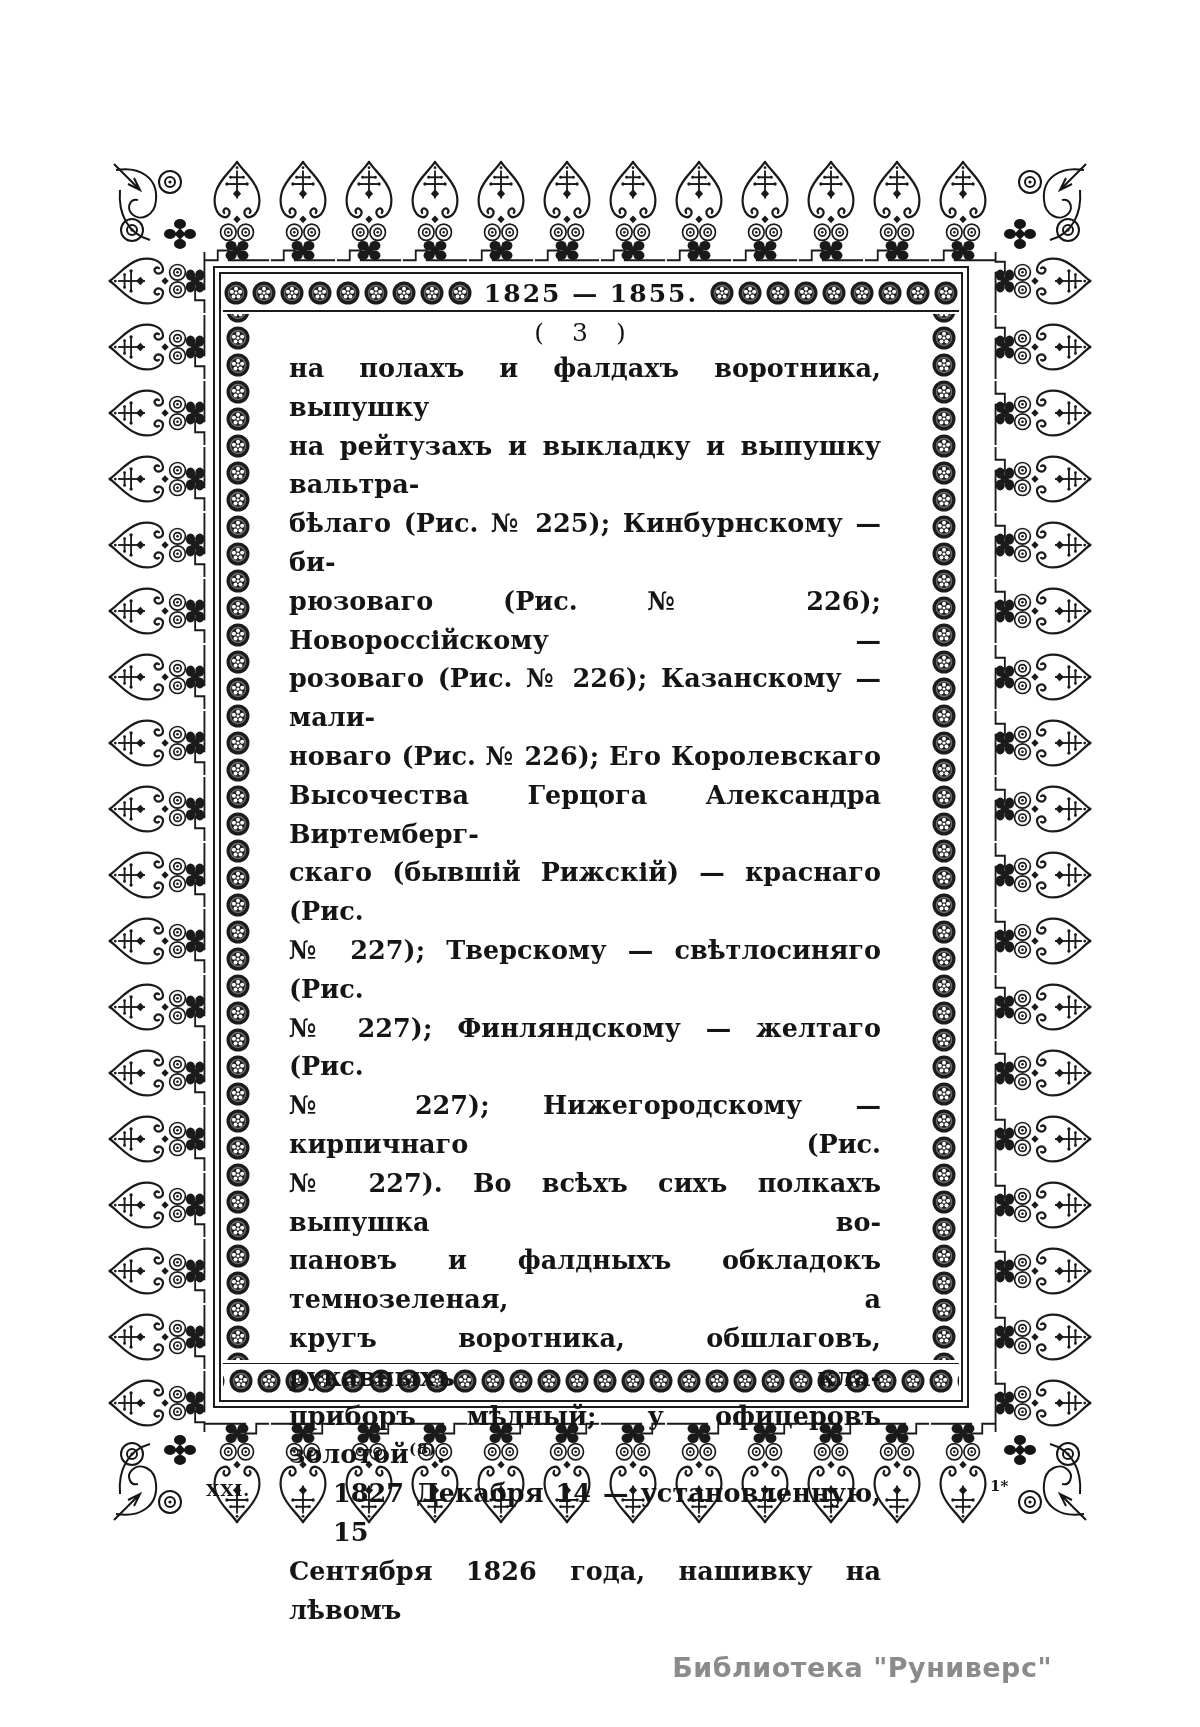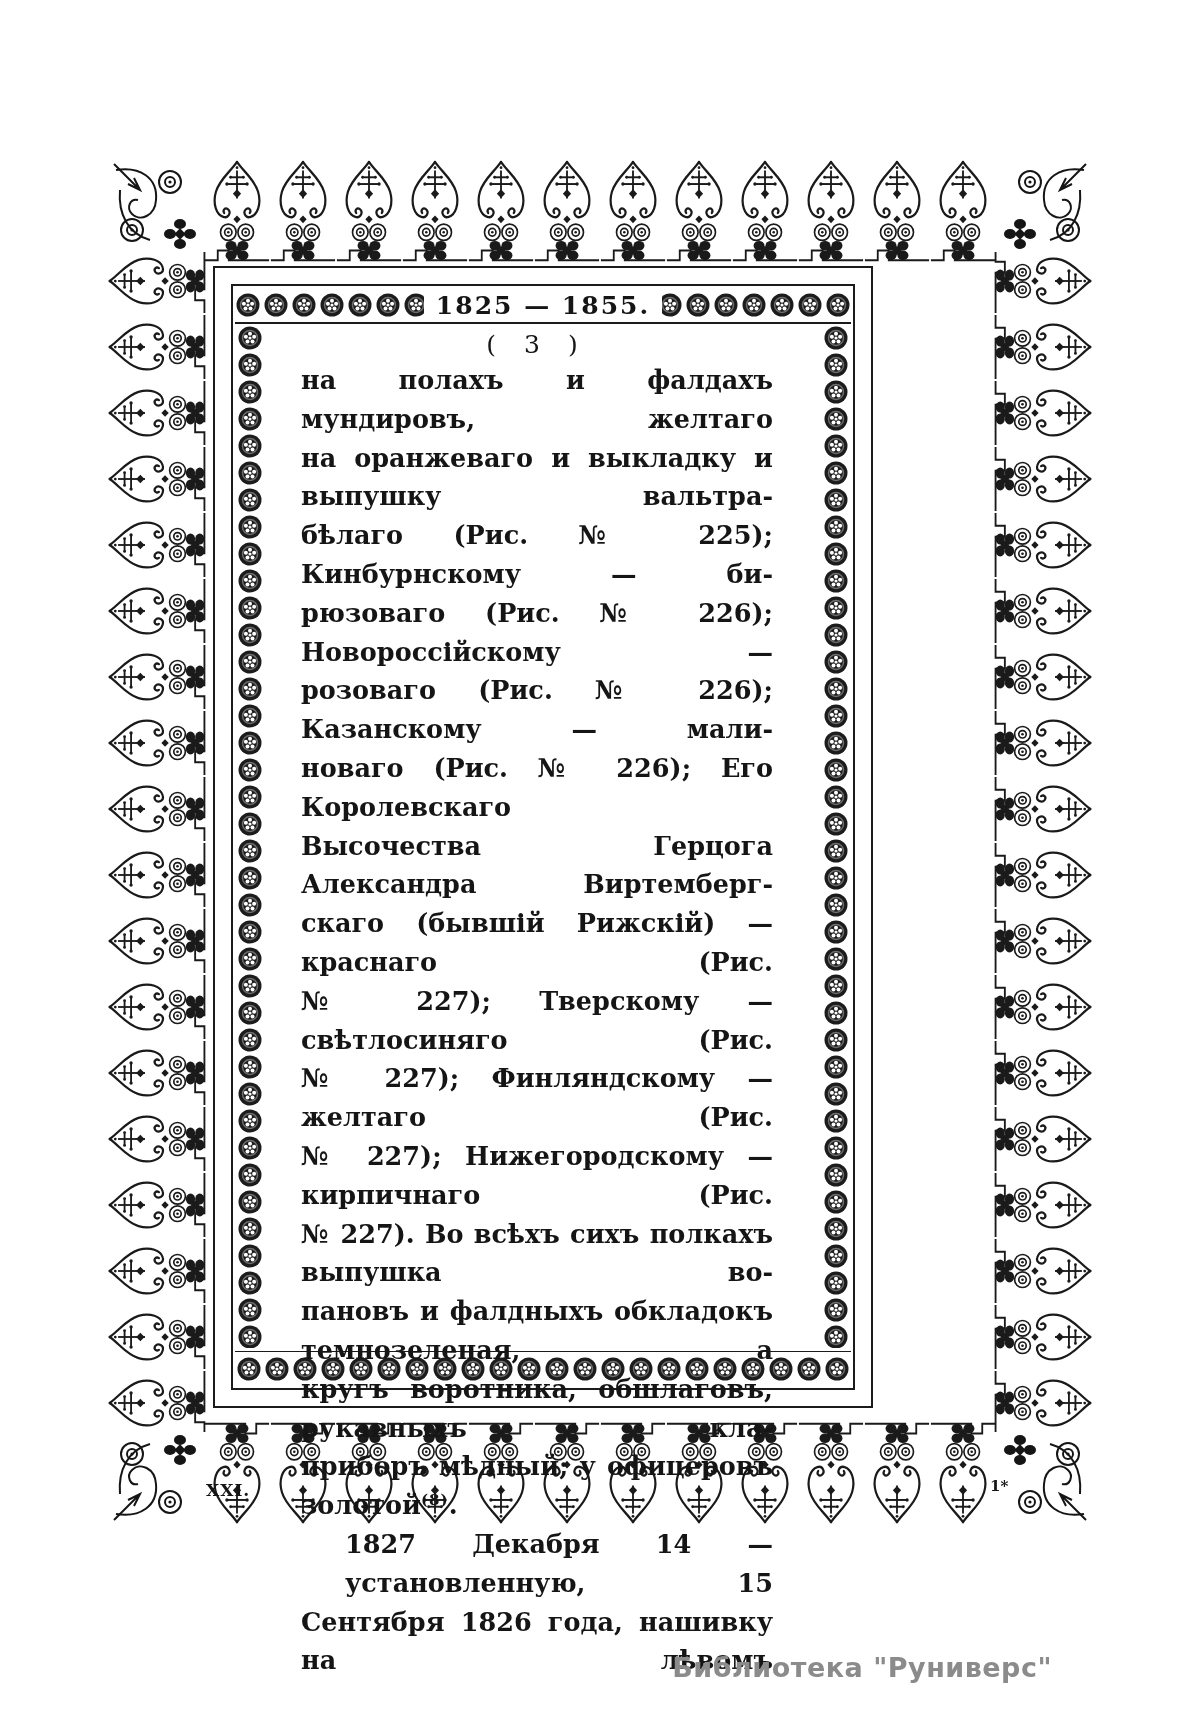--- a/index.html
+++ b/index.html
@@ -12,22 +12,22 @@
         justify-content:center;overflow:hidden;}
   .orn-top{top:2px}.orn-bottom{bottom:2px}
   .orn-left,.orn-right{position:absolute;top:96px;bottom:96px;width:104px;display:flex;
         flex-direction:column;justify-content:center;overflow:hidden;}
   .orn-left{left:0}.orn-right{right:0}
   .orn-frame svg{flex:none;display:block}
   .corner{position:absolute;width:100px;height:100px;}
   .c-tl{left:0;top:0}.c-tr{right:0;top:0}.c-bl{left:0;bottom:0}.c-br{right:0;bottom:0}
 
   
-  .inner-frame{position:absolute;left:213px;top:266px;width:660px;height:1142px;
-        border:2.5px solid #1b1b1b;padding:16px;box-sizing:border-box;background:#fff;}
+  .inner-frame{position:absolute;left:213px;top:266px;width:756px;height:1142px;
+        border:2.5px solid #1b1b1b;padding:4px;box-sizing:border-box;background:#fff;}
   .inner-frame2{position:relative;width:100%;height:100%;border:2px solid #1b1b1b;box-sizing:border-box;}
   .inner-frame2 svg{flex:none;display:block}
 
   
   .ros-top,.ros-bottom{position:absolute;left:2px;right:2px;height:34px;display:flex;
         align-items:center;overflow:hidden;}
   .ros-top{top:2px;border-bottom:2px solid #1b1b1b;}
   .ros-bottom{bottom:2px;border-top:1.5px solid #1b1b1b;justify-content:center;gap:2px;}
   .ros-left,.ros-right{position:absolute;top:40px;bottom:40px;width:30px;display:flex;
         flex-direction:column;align-items:center;justify-content:center;gap:1px;overflow:hidden;}
@@ -733,22 +733,22 @@
             <use href="#rosette"></use>
           </svg>
           <svg width="26" height="26" viewBox="0 0 26 26" preserveAspectRatio="none">
             <use href="#rosette"></use>
           </svg>
         </div>
 
       <div class="text-zone">
         <div class="pagenum">( 3 )</div>
         <div class="lines" id="text-lines">
-            <div class="line"><span>на полахъ и фалдахъ мундировъ, желтаго</span></div>
-            <div class="line"><span>на оранжеваго и выкладку и выпушку вальтра-</span></div>
+            <div class="line"><span>на полахъ и фалдахъ воротника, выпушку</span></div>
+            <div class="line"><span>на рейтузахъ и выкладку и выпушку вальтра-</span></div>
             <div class="line"><span>бѣлаго (Рис. № 225); Кинбурнскому — би-</span></div>
             <div class="line"><span>рюзоваго (Рис. № 226); Новороссійскому —</span></div>
             <div class="line"><span>розоваго (Рис. № 226); Казанскому — мали-</span></div>
             <div class="line"><span>новаго (Рис. № 226); Его Королевскаго</span></div>
             <div class="line"><span>Высочества Герцога Александра Виртемберг-</span></div>
             <div class="line"><span>скаго (бывшій Рижскій) — краснаго (Рис.</span></div>
             <div class="line"><span>№ 227); Тверскому — свѣтлосиняго (Рис.</span></div>
             <div class="line"><span>№ 227); Финляндскому — желтаго (Рис.</span></div>
             <div class="line"><span>№ 227); Нижегородскому — кирпичнаго (Рис.</span></div>
             <div class="line"><span>№ 227). Во всѣхъ сихъ полкахъ выпушка во-</span></div>

